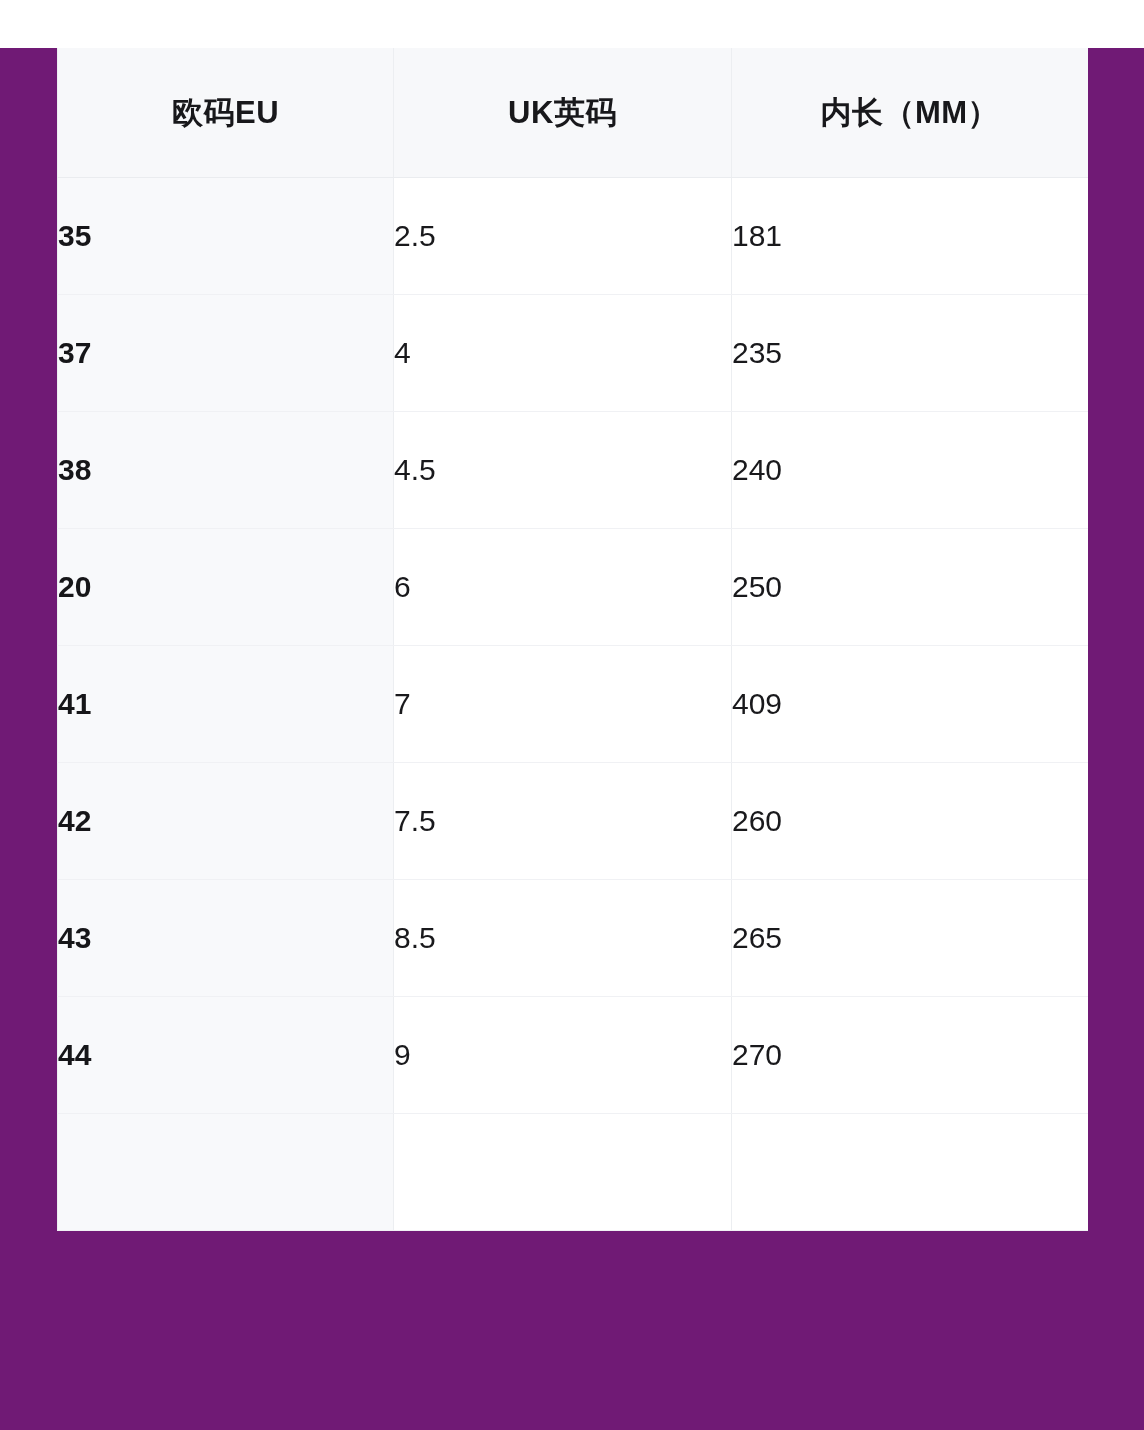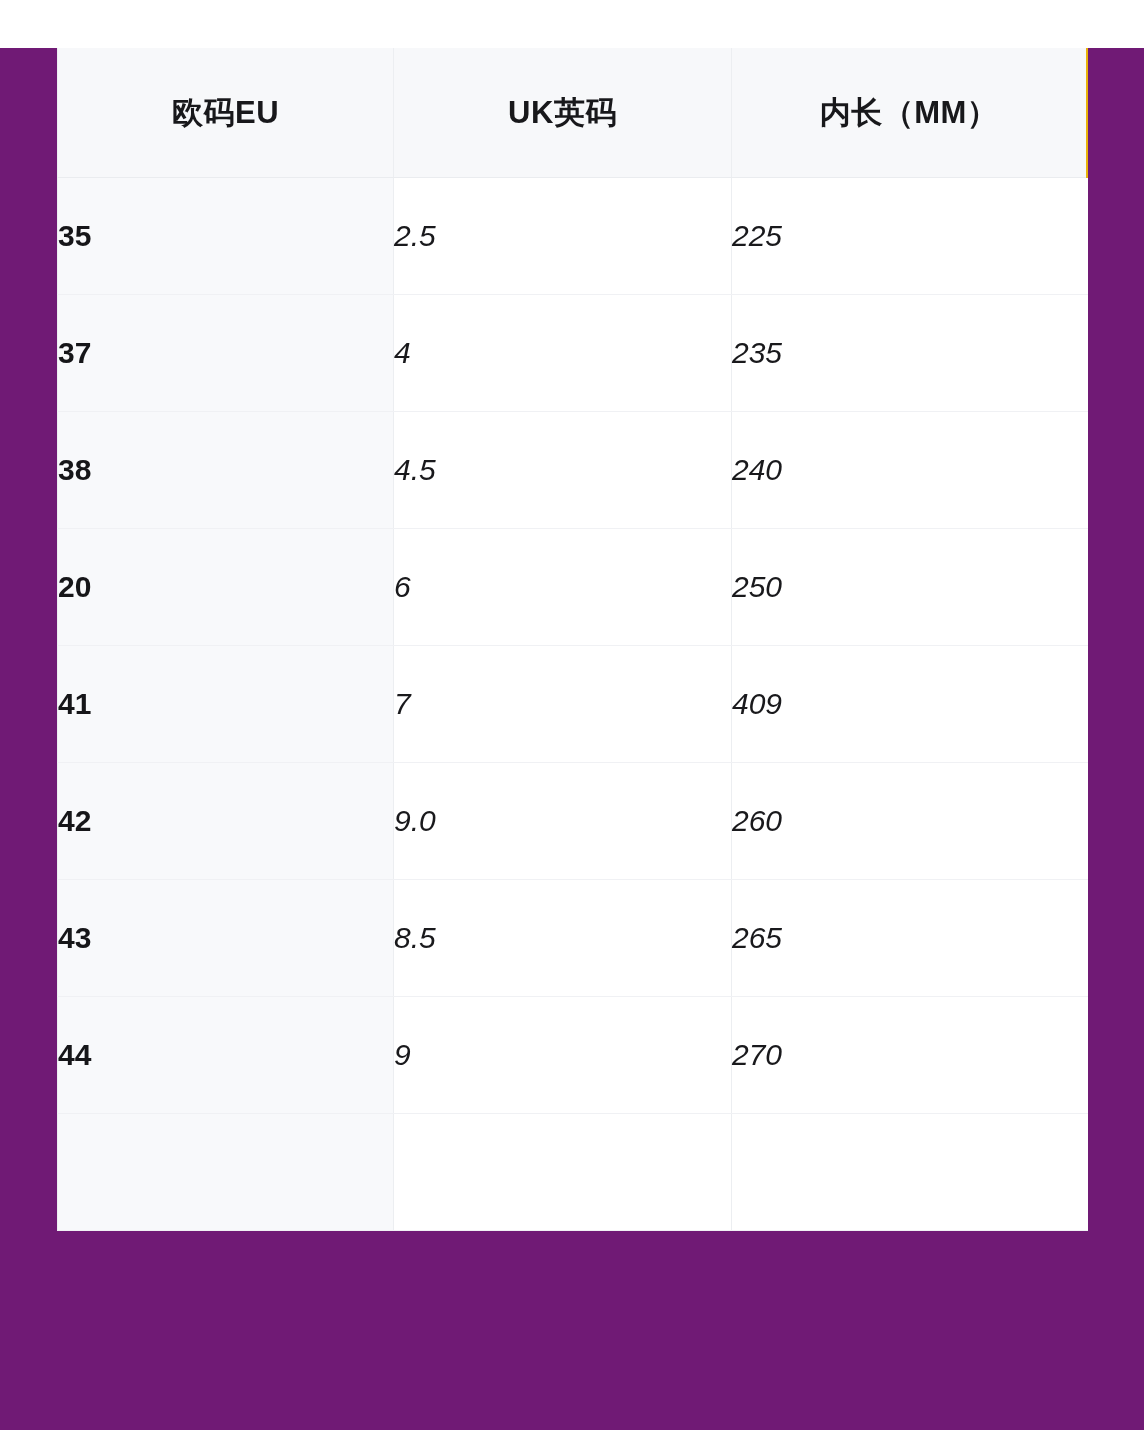--- a/index.html
+++ b/index.html
@@ -53,21 +53,21 @@
     border-left: 1px solid #eceef1;
     text-align: center;
     vertical-align: middle;
     font-size: 31px;
     font-weight: bold;
     color: #18181b;
     letter-spacing: 0.5px;
     padding: 0;
   }
   thead tr.header-row th:first-child { border-left: 1px solid #eceef1; }
-  thead tr.header-row th:last-child  { border-right: 5px solid #eab308; }
+  thead tr.header-row th:last-child  { border-right: 2px solid #eab308; }
 
   
   tbody tr.data-row td {
     height: 116px;
     vertical-align: middle;
     border-right: 1px solid #eceef1;
     border-bottom: 1px solid #f0f1f4;
     border-left: 1px solid #eceef1;
     padding: 0;
     background: #ffffff;
@@ -78,21 +78,20 @@
 
   tbody tr.data-row td.col-eu {
     background: #f8f9fb;
     font-weight: bold;
     color: #161619;
   }
 
   tbody tr.data-row td.col-uk,
   tbody tr.data-row td.col-mm {
     background: #ffffff;
-    font-style: italic;
   }
 
   
   tbody tr.partial-row td {
     height: 116px;
     border-right: 1px solid #eceef1;
     border-left: 1px solid #eceef1;
     border-bottom: 1px solid #f0f1f4;
     padding: 0;
     background: #ffffff;
@@ -118,21 +117,21 @@
           <th>UK英码</th>
           <th>内长（MM）</th>
         </tr>
       </thead>
 
       <tbody>
 
         <tr class="data-row">
           <td class="col-eu">35</td>
           <td class="col-uk">2.5</td>
-          <td class="col-mm">225</td>
+          <td class="col-mm">181</td>
         </tr>
 
 
         <tr class="data-row">
           <td class="col-eu">37</td>
           <td class="col-uk">4</td>
           <td class="col-mm">235</td>
         </tr>
 
         <tr class="data-row">
@@ -149,21 +148,21 @@
         </tr>
 
         <tr class="data-row">
           <td class="col-eu">41</td>
           <td class="col-uk">7</td>
           <td class="col-mm">409</td>
         </tr>
 
         <tr class="data-row">
           <td class="col-eu">42</td>
-          <td class="col-uk">9.0</td>
+          <td class="col-uk">7.5</td>
           <td class="col-mm">260</td>
         </tr>
 
         <tr class="data-row">
           <td class="col-eu">43</td>
           <td class="col-uk">8.5</td>
           <td class="col-mm">265</td>
         </tr>
 
         <tr class="data-row">

